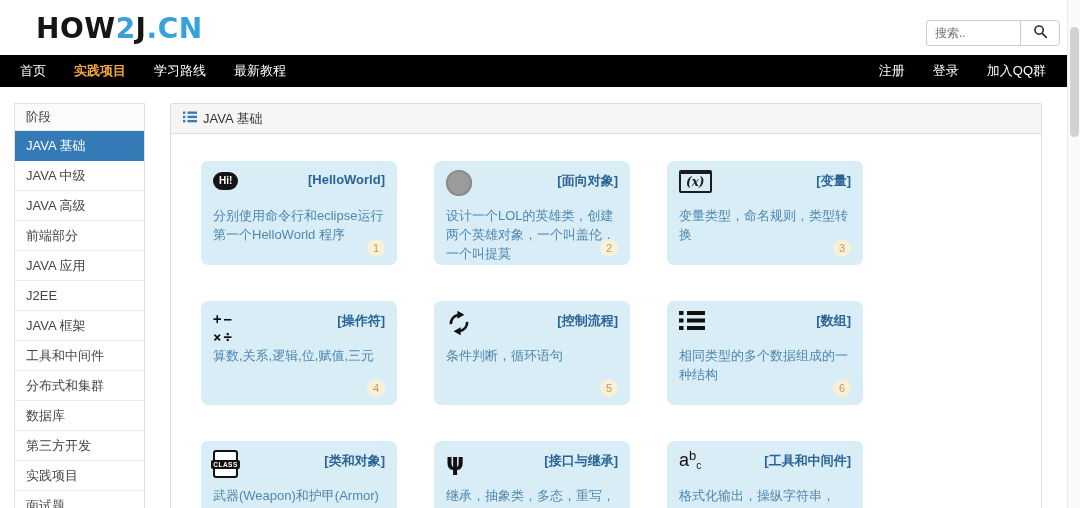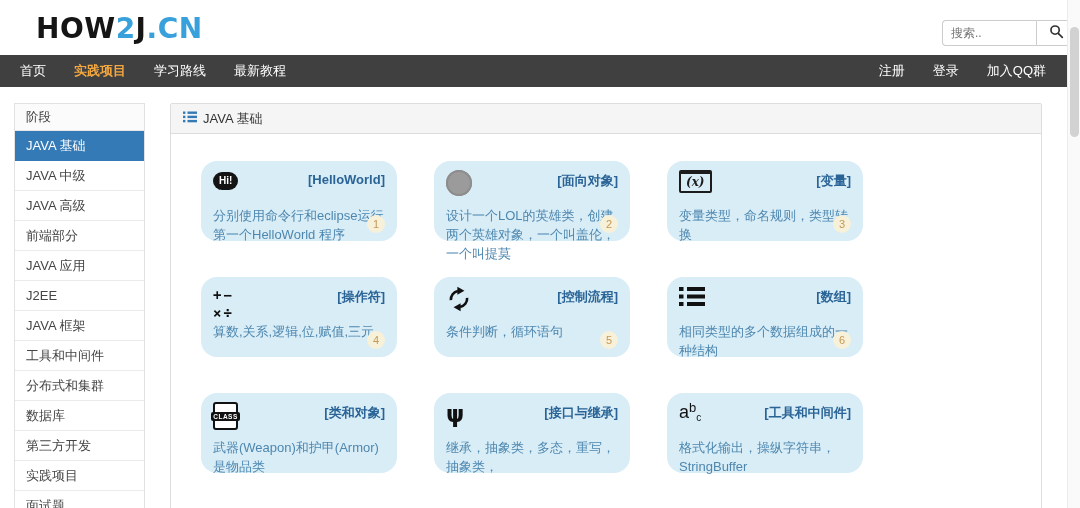--- a/index.html
+++ b/index.html
@@ -5,30 +5,30 @@
   * { margin:0; padding:0; box-sizing:border-box; }
   html,body { width:1080px; height:508px; overflow:hidden; background:#fff;
               font-family:"Liberation Sans", sans-serif; }
 
   
   .site-header { position:relative; height:55px; background:#fff; }
   .logo { position:absolute; left:12px; top:12px; font-size:28px; font-weight:bold;
           letter-spacing:.5px; font-family:"DejaVu Sans", sans-serif; cursor:pointer;margin-left:24px; }
   .logo .lg-dark { color:#151515; }
   .logo .lg-blue { color:#38a1db; }
-  .search { position:absolute; right:4px; top:20px; display:flex; }
+  .search { position:absolute; right:20px; top:20px; display:flex; }
   .search input { width:94px; height:26px; border:1px solid #ccc; border-right:none;
                   border-radius:4px 0 0 4px; padding:0 8px; font-size:12px; color:#555;
                   outline:none; font-family:"Liberation Sans", sans-serif; }
   .search button { width:40px; height:26px; background:#fff; border:1px solid #ccc;
                    border-radius:0 4px 4px 0; cursor:pointer; display:flex;
                    align-items:center; justify-content:center; }
 
   
-  .navbar { height:32px; background:#404040; display:flex; align-items:stretch;
+  .navbar { height:32px; background:#000000; display:flex; align-items:stretch;
             color:#fff; font-size:13px; padding:0 6px 0 6px; }
   .nav-item { line-height:32px; padding:0 14px; cursor:pointer; white-space:nowrap; }
   .nav-item.active { color:#f3a73f; font-weight:bold; }
   .nav-spacer { flex:1; }
   .navbar .right { margin-right:14px; }
 
   
   .scrollbar { position:absolute; right:0; top:0; width:13px; height:508px;
                background:#fafafa; border-left:1px solid #ececec; z-index:60; }
   .scroll-thumb { position:absolute; left:2px; top:27px; width:9px; height:110px;
@@ -44,21 +44,21 @@
   .sidebar-item:last-child { border-bottom:none; }
   .sidebar-item.active { background:#337ab7; color:#fff; border-color:#337ab7; }
 
   
   .main-panel { position:absolute; left:170px; top:103px; width:872px; height:470px;
                 border:1px solid #ddd; border-radius:2px; background:#fff; }
   .panel-header { height:30px; background:#f5f5f5; border-bottom:1px solid #ddd;
                   display:flex; align-items:center; gap:6px; padding-left:12px;
                   font-size:13px; color:#333; }
   .cards { padding:27px 0 0 30px; display:flex; flex-wrap:wrap; }
-  .card { width:196px; height:80px; background:#d9edf7; border-radius:16px;
+  .card { width:196px; height:104px; background:#d9edf7; border-radius:7px;
           margin:0 37px 36px 0; position:relative; cursor:pointer; }
   .card-title { position:absolute; top:11px; right:12px; color:#2a6496;
                 font-weight:bold; font-size:13px; }
   .card-icon { position:absolute; top:9px; left:12px; color:#111; }
   .card-desc { position:absolute; top:46px; left:12px; right:10px; color:#4d87af;
                font-size:13px; line-height:1.45; }
   .card-badge { position:absolute; right:12px; bottom:8px; min-width:18px; height:18px;
                 line-height:18px; border-radius:50%; background:#f7f1d9; color:#c49858;
                 font-size:11px; text-align:center; padding:0 2px; }
   .card-badge:empty { display:none; }

